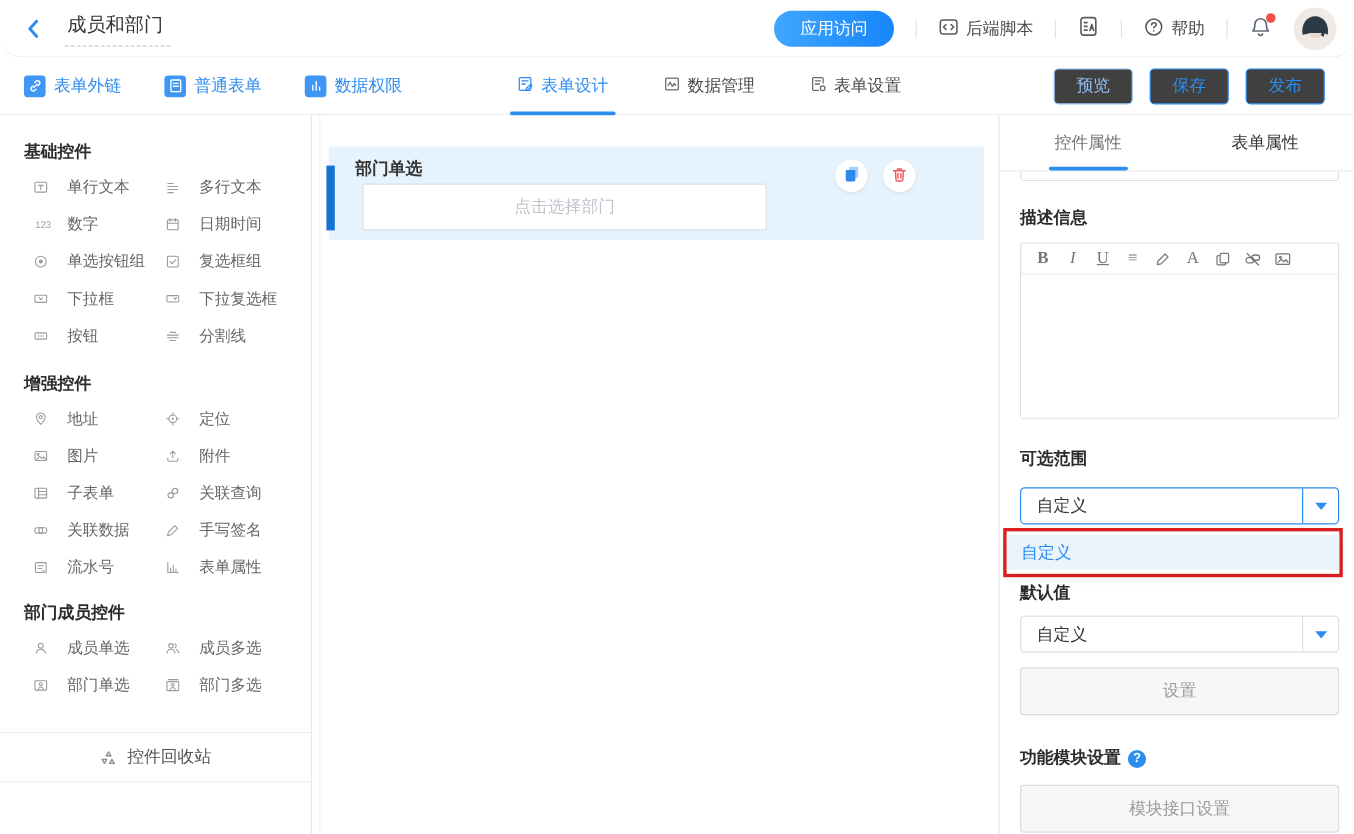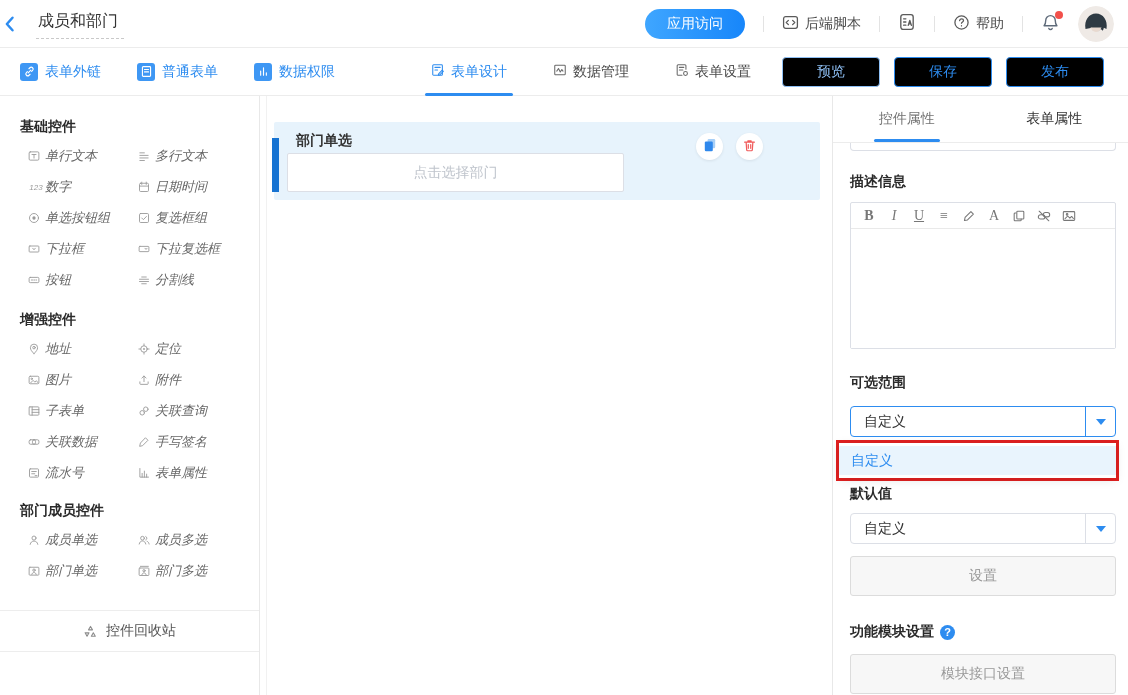--- a/index.html
+++ b/index.html
@@ -2,22 +2,22 @@
 <html><head>
 <meta charset="utf-8">
 <style>
   * { margin:0; padding:0; box-sizing:border-box; }
   html,body { width:1128px; height:695px; overflow:hidden; background:#fff;
     font-family:"Liberation Sans","DejaVu Sans",sans-serif; color:#333; font-size:14px; }
 
   .app { width:1128px; height:695px; display:flex; flex-direction:column; background:#fff; }
 
   
-  .hdr { height:48px; flex:0 0 48px; display:flex; align-items:center; padding:0 14px 0 0;
-         border-bottom:1px solid #ECECEC; background:#fff; }
+  .hdr { height:48px; flex:0 0 48px; display:flex; align-items:center; padding:0 14px 0 18px;
+         border-bottom:1px solid #ECECEC; background:#fff;border-radius:18px; }
   .back { width:22px; height:22px; color:#2D8CF0; cursor:pointer; display:flex; align-items:center; }
   .hdr-title { margin-left:14px; font-size:16px; color:#333; padding:2px 6px 6px 2px;
                border-bottom:1px dashed #C9C9C9; }
   .hdr-right { margin-left:auto; display:flex; align-items:center; gap:18px; }
   .pill-btn { height:30px; padding:0 22px; border:none; border-radius:16px; color:#fff; font-size:14px;
               background:linear-gradient(90deg,#3FA6FF,#1786FA); cursor:pointer;text-align:right; }
   .vdiv { width:1px; height:16px; background:#E3E3E3; }
   .hdr-item { display:flex; align-items:center; gap:6px; color:#4A4A4A; font-size:14px; cursor:pointer; }
   .hdr-item svg { color:#5A5A5A; }
   .bell-wrap { position:relative; cursor:pointer; display:flex; }
@@ -34,49 +34,49 @@
             display:flex; align-items:center; justify-content:center; }
   .tb2-tabs { display:flex; align-items:center; gap:46px; margin-left:96px; }
   .tb2-tab { display:flex; align-items:center; gap:6px; color:#4A4A4A; cursor:pointer;
              position:relative; height:48px; }
   .tb2-tab svg { color:#6A6A6A; }
   .tb2-tab.active { color:#2D8CF0; }
   .tb2-tab.active svg { color:#2D8CF0; }
   .tb2-tab.active::after { content:""; position:absolute; left:-6px; right:-6px; bottom:0;
              height:3px; border-radius:2px; background:#2D8CF0; }
   .tb2-actions { margin-left:auto; display:flex; gap:14px; }
-  .ol-btn { width:98px; height:30px; border:1px solid #2D8CF0; border-radius:4px; background:#000000;
+  .ol-btn { width:66px; height:30px; border:1px solid #2D8CF0; border-radius:4px; background:#404040;
             color:#2D8CF0; font-size:14px; cursor:pointer; }
   .ol-btn.light { color:#8FC0F5; border-color:#8FC0F5; }
 
   
   .main { flex:1; display:flex; min-height:0; }
 
   
   .sidebar { width:260px; flex:0 0 260px; border-right:1px solid #E8E8E8; background:#fff;
              padding-top:2px; display:flex; flex-direction:column; }
   .sb-section { padding:20px 10px 0 20px; }
   .sb-title { font-weight:bold; font-size:14px; color:#2B2B2B; margin-bottom:4px; }
   .sb-grid { display:grid; grid-template-columns:110px 1fr; }
-  .sb-item { height:31px; display:flex; align-items:center; gap:1px; color:#666; font-size:13px;
-             cursor:move; margin-left:8px;font-style:italic; }
+  .sb-item { height:31px; display:flex; align-items:center; gap:12px; color:#666; font-size:13px;
+             cursor:move; margin-left:8px; }
   .sb-item .ic { width:16px; color:#9A9A9A; display:flex; align-items:flex-end; font-size:12px; }
   .sb-recycle-wrap { margin-top:24px; border-top:1px solid #EDEDED; border-bottom:1px solid #EDEDED; }
   .sb-recycle { height:40px; display:flex; align-items:center; justify-content:center; gap:8px;
                 color:#555; font-size:14px; cursor:pointer; }
   .sb-recycle .ic { color:#8C8C8C; display:flex; }
 
   
   .canvas { flex:1; background:#fff; padding:26px 12px 0 7px; border-left:1px solid #F1F1F1;
             margin-left:6px; min-width:0; }
   .field-card { position:relative; height:78px; background:#E7F3FC; border-radius:2px;
                 padding:10px 0 0 22px; cursor:pointer; }
   .sel-bar { position:absolute; left:-2px; top:16px; width:7px; height:54px; background:#1673D2; }
   .field-label { font-weight:bold; font-size:14px; color:#333; }
-  .dept-input { position:absolute; left:13px; top:31px; width:337px; height:39px; background:#fff;
+  .dept-input { position:absolute; left:28px; top:31px; width:337px; height:39px; background:#fff;
                 border:1px solid #DCDFE6; border-radius:2px; color:#BFC4CC; font-size:14px;
                 line-height:37px; text-align:center; cursor:pointer; }
   .card-btn { position:absolute; top:11px; width:27px; height:27px; border-radius:50%; background:#fff;
               display:flex; align-items:center; justify-content:center; cursor:pointer;
               box-shadow:0 1px 3px rgba(0,0,0,.08); }
   .card-btn.copy { right:97px; }
   .card-btn.del  { right:57px; color:#F05B5B; }
 
   
   .panel { width:296px; flex:0 0 296px; border-left:1px solid #E8E8E8; background:#fff;

